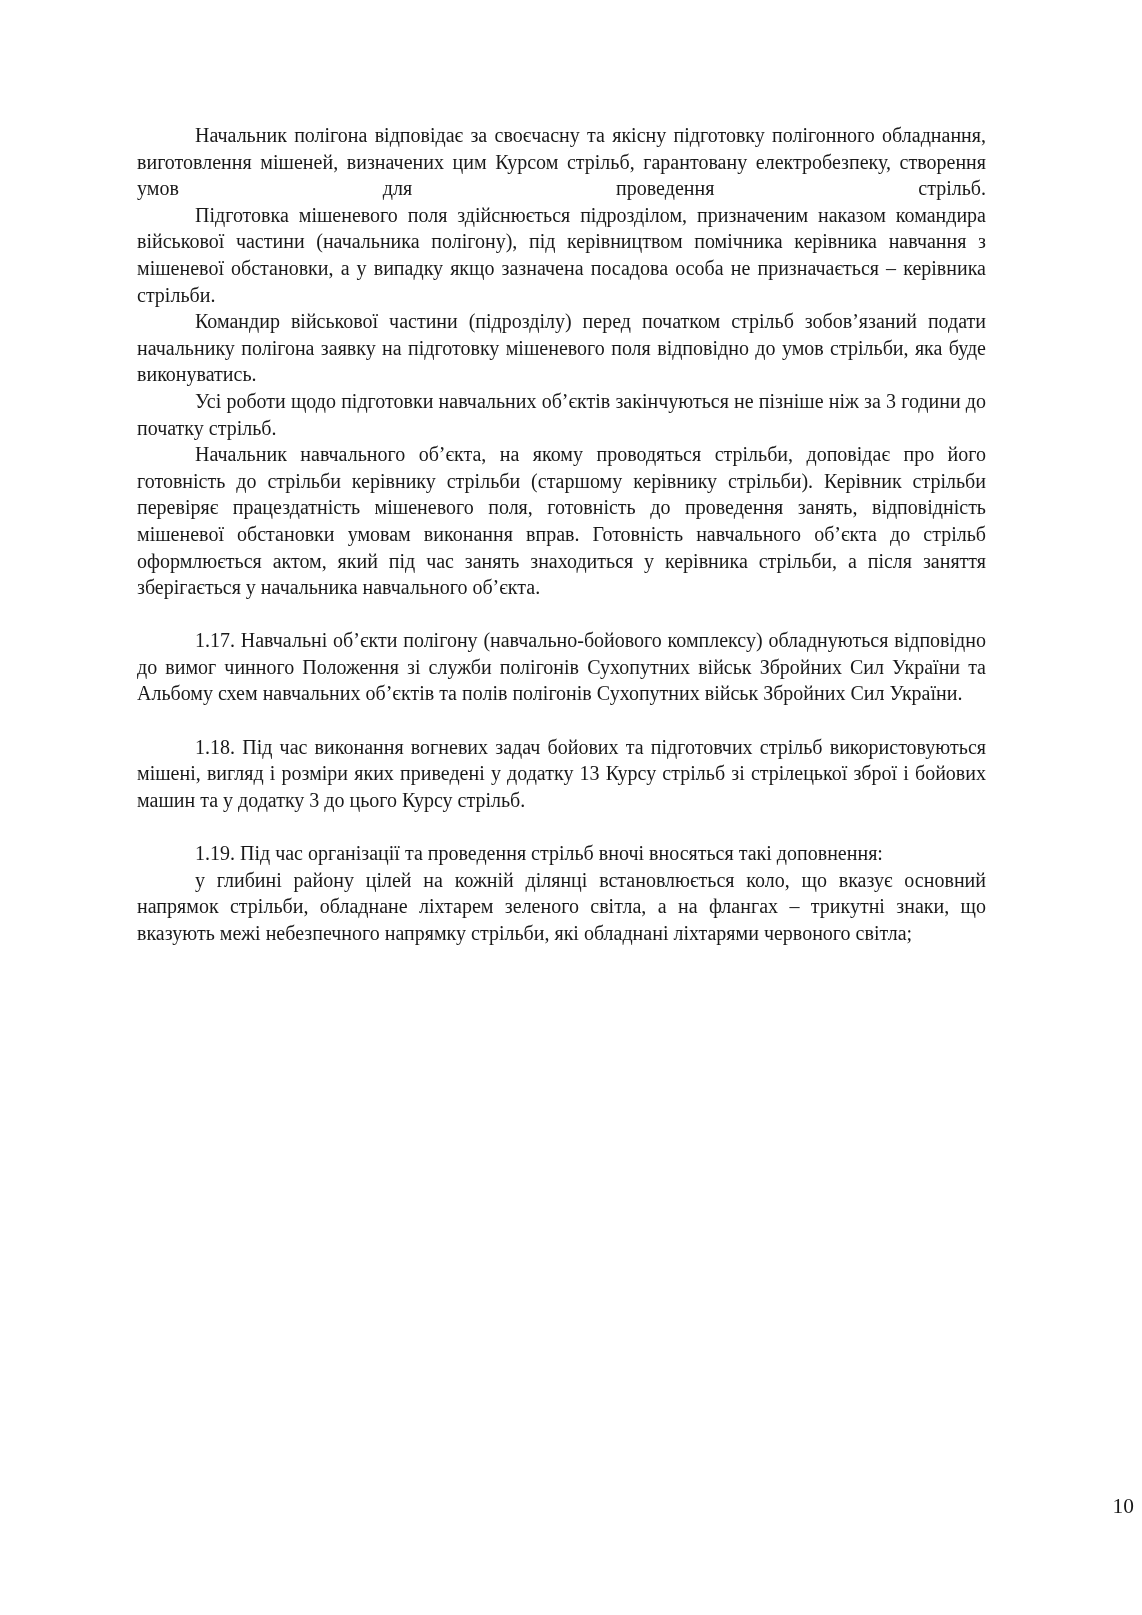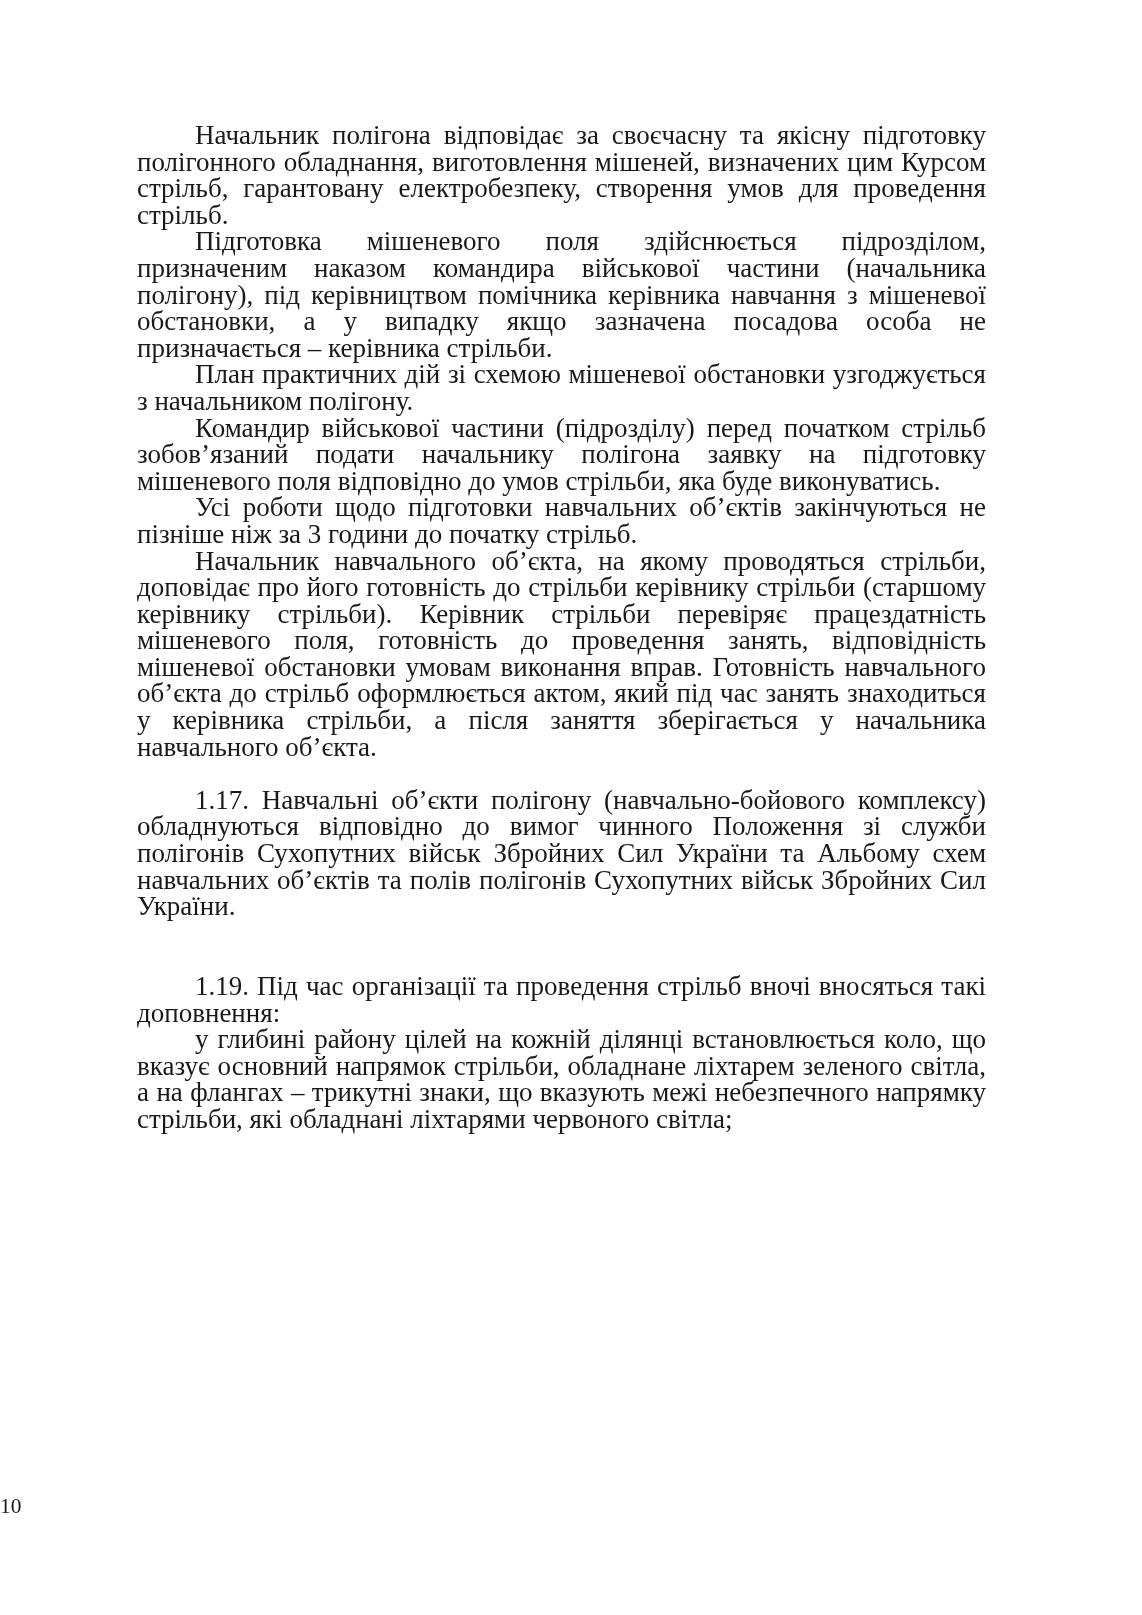--- a/index.html
+++ b/index.html
@@ -15,21 +15,21 @@
     margin: 0 auto;
     overflow: hidden;
     box-sizing: border-box;
   }
   .text-column {
     position: absolute;
     left: 137px;
     top: 122px;
     width: 849px;
     font-family: "Liberation Serif", "DejaVu Serif", serif;
-    font-size: 27px;
+    font-size: 20px;
     line-height: 26.6px;
     color: #191919;
     text-align: justify;
     text-justify: inter-word;
     -webkit-hyphens: none;
     hyphens: none;
   }
   p.para {
     margin: 0;
     padding: 0;
@@ -39,54 +39,54 @@
   }
   p.para.last-line-justify {
     text-align-last: justify;
   }
   .gap {
     height: 26.6px;
   }
   .page-number {
     position: absolute;
     left: 0;
-    right: 16px;
+    right: 8px;
     top: 1494px;
-    text-align: left;
+    text-align: right;
     font-family: "Liberation Serif", "DejaVu Serif", serif;
     font-size: 21.4px;
     color: #191919;
   }
 </style>
 </head>
 <body>
 
 <div class="page">
 
   <div class="text-column">
 
     <p class="para last-line-justify">Начальник полігона відповідає за своєчасну та якісну підготовку полігонного обладнання, виготовлення мішеней, визначених цим Курсом стрільб, гарантовану електробезпеку, створення умов для проведення стрільб.</p>
 
 
     <p class="para">Підготовка мішеневого поля здійснюється підрозділом, призначеним наказом командира військової частини (начальника полігону), під керівництвом помічника керівника навчання з мішеневої обстановки, а у випадку якщо зазначена посадова особа не призначається – керівника стрільби.</p>
 
-    <p class="para">План практичних дій зі схемою мішеневої обстановки узгоджується з начальником полігону.</p>
 
     <p class="para">Командир військової частини (підрозділу) перед початком стрільб зобов’язаний подати начальнику полігона заявку на підготовку мішеневого поля відповідно до умов стрільби, яка буде виконуватись.</p>
 
     <p class="para">Усі роботи щодо підготовки навчальних об’єктів закінчуються не пізніше ніж за 3 години до початку стрільб.</p>
 
     <p class="para">Начальник навчального об’єкта, на якому проводяться стрільби, доповідає про його готовність до стрільби керівнику стрільби (старшому керівнику стрільби). Керівник стрільби перевіряє працездатність мішеневого поля, готовність до проведення занять, відповідність мішеневої обстановки умовам виконання вправ. Готовність навчального об’єкта до стрільб оформлюється актом, який під час занять знаходиться у керівника стрільби, а після заняття зберігається у начальника навчального об’єкта.</p>
 
     <div class="gap"></div>
 
     <p class="para">1.17. Навчальні об’єкти полігону (навчально-бойового комплексу) обладнуються відповідно до вимог чинного Положення зі служби полігонів Сухопутних військ Збройних Сил України та Альбому схем навчальних об’єктів та полів полігонів Сухопутних військ Збройних Сил України.</p>
 
     <div class="gap"></div>
 
+    <p class="para">1.18. Під час виконання вогневих задач бойових та підготовчих стрільб використовуються мішені, вигляд і розміри яких приведені у додатку 13 Курсу стрільб зі стрілецької зброї і бойових машин та у додатку 3 до цього Курсу стрільб.</p>
 
 
     <div class="gap"></div>
 
     <p class="para">1.19. Під час організації та проведення стрільб вночі вносяться такі доповнення:</p>
 
 
     <p class="para">у глибині району цілей на кожній ділянці встановлюється коло, що вказує основний напрямок стрільби, обладнане ліхтарем зеленого світла, а на  флангах – трикутні знаки, що вказують межі небезпечного напрямку стрільби, які обладнані ліхтарями червоного світла;</p>
 
   </div>

